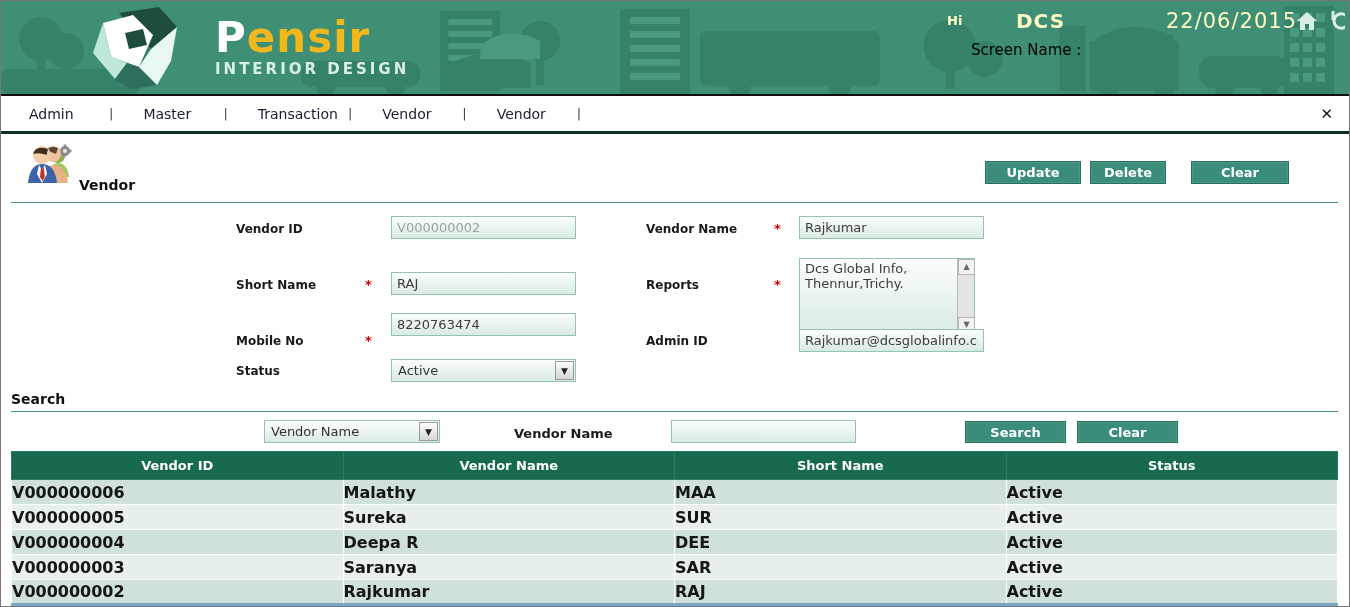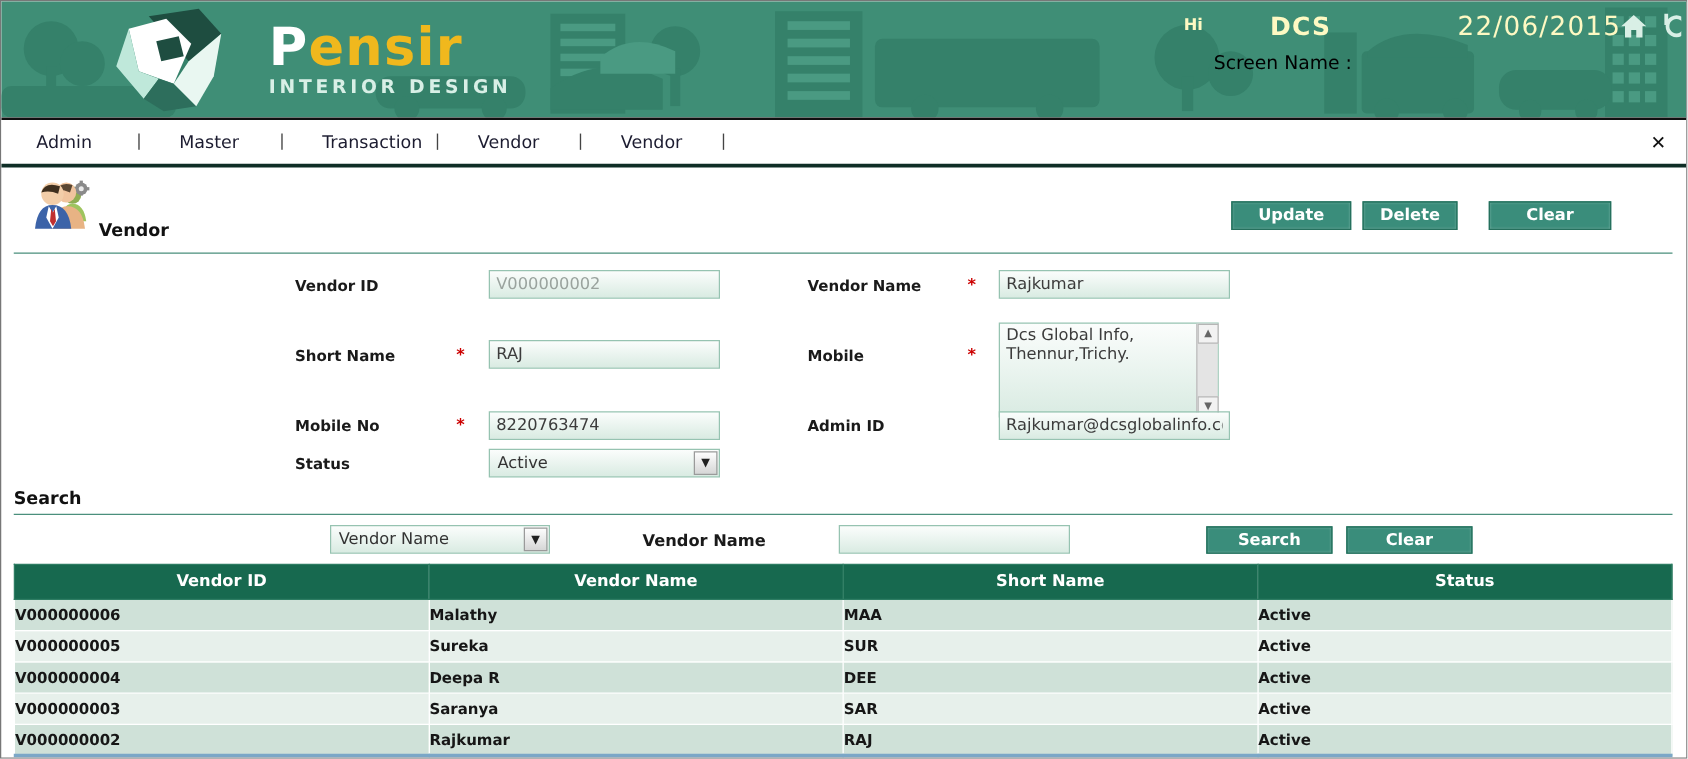--- a/index.html
+++ b/index.html
@@ -75,21 +75,21 @@
   .search-title { position:absolute; left:10px; top:390px; font-size:14px; font-weight:bold; color:#111; }
   .rule-search { left:10px; top:410px; width:1327px; }
   .btn-search { left:964px; top:420px; width:101px; height:22px; }
   .btn-clearsearch { left:1076px; top:420px; width:101px; height:22px; }
 
   
   .grid { position:absolute; left:10px; top:450px; width:1327px; border-collapse:collapse;
           table-layout:fixed; border-bottom:3px solid #7ba7c7; }
   .grid th { background:#17694f; color:#fff; font-size:13px; font-weight:bold; height:28px;
              border:1px solid #2e7d63; text-align:center; }
-  .grid td { font-size:12px; font-weight:bold; color:#161616; height:25px;
+  .grid td { font-size:16px; font-weight:bold; color:#161616; height:25px;
              border:1px solid #ffffff; text-align:left; }
   .grid tr.dark td { background:#cfe1d8; }
   .grid tr.light td { background:#e7f0eb; }
 </style>
 </head>
 <body>
 
 <div id="app">
 
   <div class="header">
@@ -228,33 +228,33 @@
 
   <label class="flabel" style="left:235px; top:221px;">Vendor ID</label>
   <input class="tbox" style="left: 390px; top: 215px;" disabled="" value="V000000002">
 
   <label class="flabel" style="left:235px; top:277px;">Short Name</label>
   <span class="req" style="left:364px; top:276px;">*</span>
   <input class="tbox" style="left: 390px; top: 271px;" value="RAJ">
 
   <label class="flabel" style="left:235px; top:333px;">Mobile No</label>
   <span class="req" style="left:364px; top:332px;">*</span>
-  <input class="tbox" style="left: 390px; top: 328px;" value="8220763474">
+  <input class="tbox" style="left: 390px; top: 312px;" value="8220763474">
 
   <label class="flabel" style="left:235px; top:363px;">Status</label>
   <div class="combo" style="left:390px; top:358px;">
     <span class="combo-text">Active</span>
     <span class="combo-arrow">▼</span>
   </div>
 
   <label class="flabel" style="left:645px; top:221px;">Vendor Name</label>
   <span class="req" style="left:773px; top:220px;">*</span>
   <input class="tbox" style="left: 798px; top: 215px;" value="Rajkumar">
 
-  <label class="flabel" style="left:645px; top:277px;">Mobile</label>
+  <label class="flabel" style="left:645px; top:277px;">Reports</label>
   <span class="req" style="left:773px; top:276px;">*</span>
   <div class="addr-wrap">
     <textarea class="addr-text" style="">Dcs Global Info,
 Thennur,Trichy.</textarea>
     <div class="scrollbar">
       <div class="sb-btn sb-up">▲</div>
       <div class="sb-btn sb-down">▼</div>
     </div>
   </div>
 

